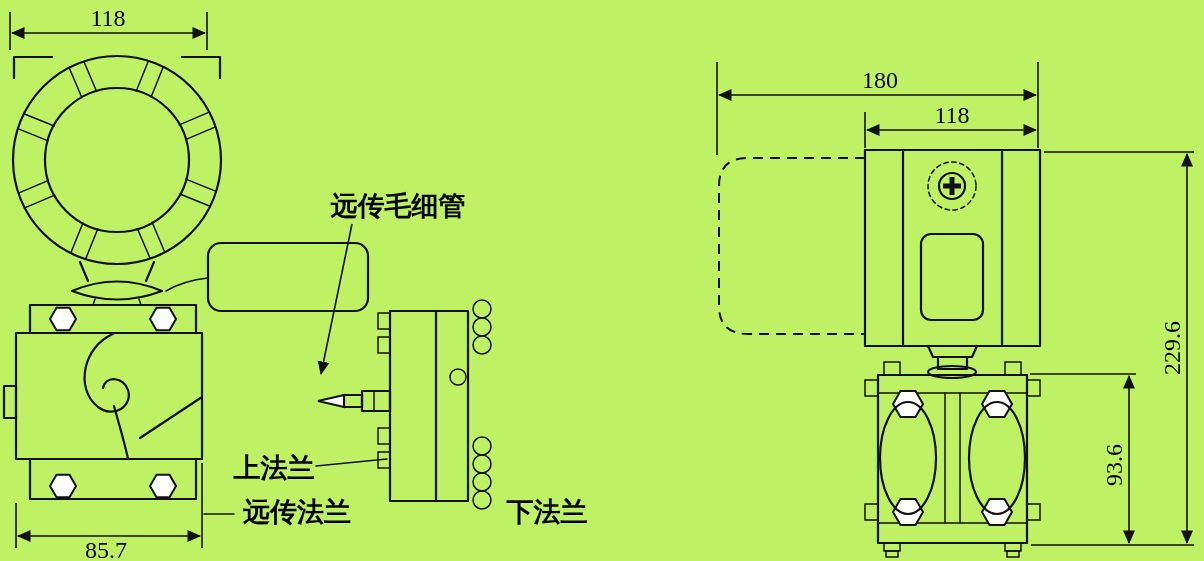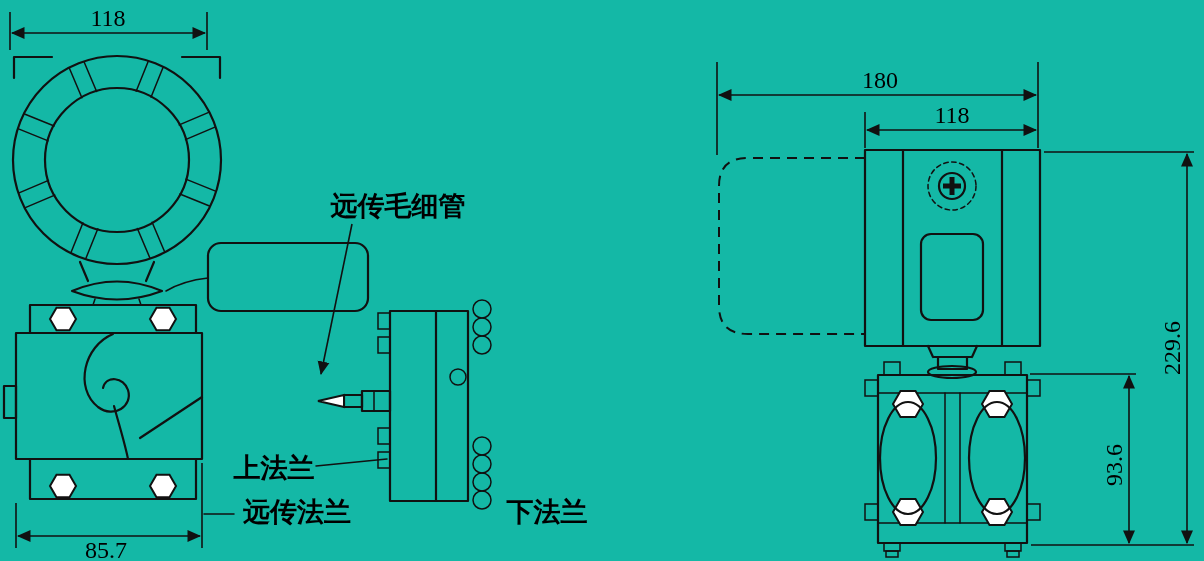--- a/index.html
+++ b/index.html
@@ -1,16 +1,16 @@
 <!DOCTYPE html>
 <html><head>
 <meta charset="utf-8">
 <style>
   html,body{margin:0;padding:0;background:#ffffff;}
-  .canvas{position:relative;width:1204px;height:561px;background:#14b8a6;overflow:hidden;
+  .canvas{position:relative;width:1204px;height:561px;background:#bef264;overflow:hidden;
           font-family:"Liberation Sans", sans-serif;}
   svg{display:block;}
   .ln{stroke:#111;fill:none;stroke-width:2.2;stroke-linecap:round;stroke-linejoin:round;}
   .thin{stroke:#111;fill:none;stroke-width:1.5;stroke-linecap:round;}
   .dim{stroke:#111;fill:none;stroke-width:1.6;}
   .dash{stroke:#111;fill:none;stroke-width:2;stroke-dasharray:10 7;}
   .hex{stroke:#111;fill:#ffffff;stroke-width:2;}
   .num{font-family:"Liberation Serif", serif;font-size:24px;fill:#000;stroke:none;}
   .cjk{font-family:"Liberation Sans", sans-serif;font-size:27px;font-weight:bold;fill:#000;stroke:none;}
 </style>

